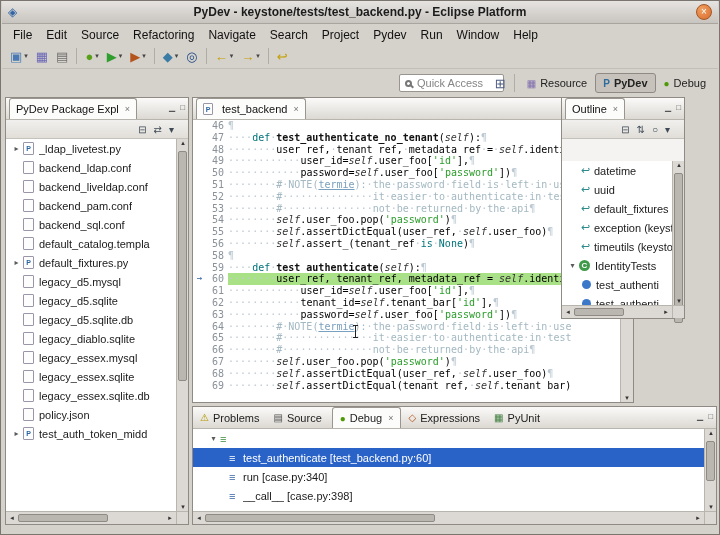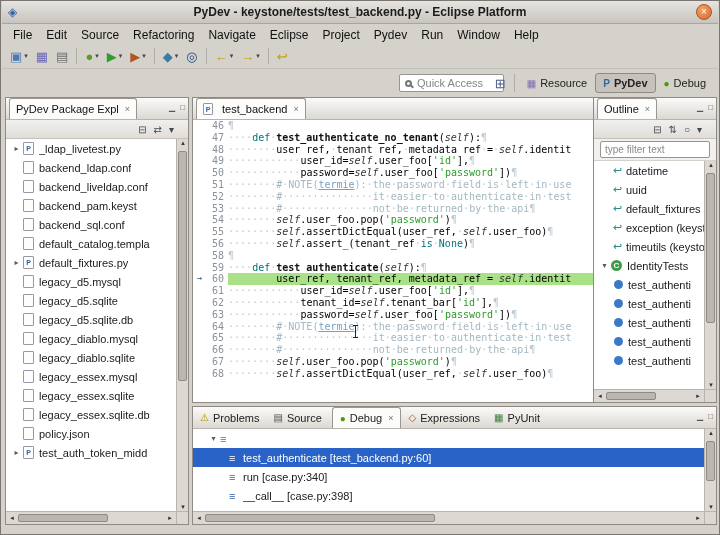--- a/index.html
+++ b/index.html
@@ -111,21 +111,21 @@
     <span class="wtitle">PyDev - keystone/tests/test_backend.py - Eclipse Platform</span>
     <span class="closebtn">×</span>
   </div>
 
   <div class="menubar">
       <span class="menu-item">File</span>
       <span class="menu-item">Edit</span>
       <span class="menu-item">Source</span>
       <span class="menu-item">Refactoring</span>
       <span class="menu-item">Navigate</span>
-      <span class="menu-item">Eclipse</span>
+      <span class="menu-item">Search</span>
       <span class="menu-item">Project</span>
       <span class="menu-item">Pydev</span>
       <span class="menu-item">Run</span>
       <span class="menu-item">Window</span>
       <span class="menu-item">Help</span>
     </div>
 
   <div class="toolbar">
       <span class="tbtn">
         <span class="tg" style="color: rgb(74, 122, 181);">▣</span>
@@ -224,21 +224,21 @@
           <span class="tlabel">backend_ldap.conf</span>
         </div>
         <div class="trow">
           <span class="arr"></span>
           <span class="ficon"></span>
           <span class="tlabel">backend_liveldap.conf</span>
         </div>
         <div class="trow">
           <span class="arr"></span>
           <span class="ficon"></span>
-          <span class="tlabel">backend_pam.keyst</span>
+          <span class="tlabel">backend_pam.conf</span>
         </div>
         <div class="trow">
           <span class="arr"></span>
           <span class="ficon"></span>
           <span class="tlabel">backend_sql.conf</span>
         </div>
         <div class="trow">
           <span class="arr"></span>
           <span class="ficon"></span>
           <span class="tlabel">default_catalog.templa</span>
@@ -255,25 +255,20 @@
         </div>
         <div class="trow">
           <span class="arr"></span>
           <span class="ficon"></span>
           <span class="tlabel">legacy_d5.sqlite</span>
         </div>
         <div class="trow">
           <span class="arr"></span>
           <span class="ficon"></span>
           <span class="tlabel">legacy_d5.sqlite.db</span>
-        </div>
-        <div class="trow">
-          <span class="arr"></span>
-          <span class="ficon"></span>
-          <span class="tlabel">legacy_diablo.mysql</span>
         </div>
         <div class="trow">
           <span class="arr"></span>
           <span class="ficon"></span>
           <span class="tlabel">legacy_diablo.sqlite</span>
         </div>
         <div class="trow">
           <span class="arr"></span>
           <span class="ficon"></span>
           <span class="tlabel">legacy_essex.mysql</span>
@@ -428,51 +423,51 @@
         <div class="crow">
           <span class="an"></span>
           <span class="ln">67</span>
           <span class="ct"><span class="ws">·</span><span class="ws">·</span><span class="ws">·</span><span class="ws">·</span><span class="ws">·</span><span class="ws">·</span><span class="ws">·</span><span class="ws">·</span><span class="slf">self</span>.user_foo.pop(<span class="str">'password'</span>)<span class="ws">¶</span></span>
         </div>
         <div class="crow">
           <span class="an"></span>
           <span class="ln">68</span>
           <span class="ct"><span class="ws">·</span><span class="ws">·</span><span class="ws">·</span><span class="ws">·</span><span class="ws">·</span><span class="ws">·</span><span class="ws">·</span><span class="ws">·</span><span class="slf">self</span>.assertDictEqual(user_ref,<span class="ws">·</span><span class="slf">self</span>.user_foo)<span class="ws">¶</span></span>
         </div>
+        <div class="crow">
+          <span class="an"></span>
+          <span class="ln">69</span>
+          <span class="ct"><span class="ws">·</span><span class="ws">·</span><span class="ws">·</span><span class="ws">·</span><span class="ws">·</span><span class="ws">·</span><span class="ws">·</span><span class="ws">·</span><span class="slf">self</span>.assertDictEqual(tenant_ref,<span class="ws">·</span><span class="slf">self</span>.tenant_bar)</span>
+        </div>
       </div>
     <div class="vscroll" style="top:22px;bottom:0;width:13px;">
       <span class="sarr" style="position:absolute;top:0;left:0;">▴</span>
       <div class="vthumb" style="top:70px;height:120px;"></div>
       <span class="sarr" style="position:absolute;bottom:0;left:0;">▾</span>
     </div>
     <span class="ibeam" style="left:162px;top:228px;"></span>
   </div>
 
-  <div class="view" id="view-outline" style="left:592px;top:96px;width:124px;height:306px;">
+  <div class="view" id="view-outline" style="left:560px;top:96px;width:124px;height:222px;">
     <div class="vhead">
       <div class="vtab">
         <span>Outline</span>
         <span class="tclose">×</span>
       </div>
       <div class="vmm">
         <span>▁</span>
         <span>□</span>
       </div>
     </div>
     <div class="vtools">
         <span class="vtool">⊟</span>
         <span class="vtool">⇅</span>
         <span class="vtool">○</span>
         <span class="vtool">▾</span>
       </div>
-    <div class="filterrow">
-      <div class="filter">
-        <span>type filter text</span>
-      </div>
-    </div>
     <div class="tree" style="top:63px;bottom:13px;right:12px;">
         <div class="trow">
           <span class="arr"></span>
           <span class="oicon import">↩</span>
           <span class="tlabel">datetime</span>
         </div>
         <div class="trow">
           <span class="arr"></span>
           <span class="oicon import">↩</span>
           <span class="tlabel">uuid</span>

